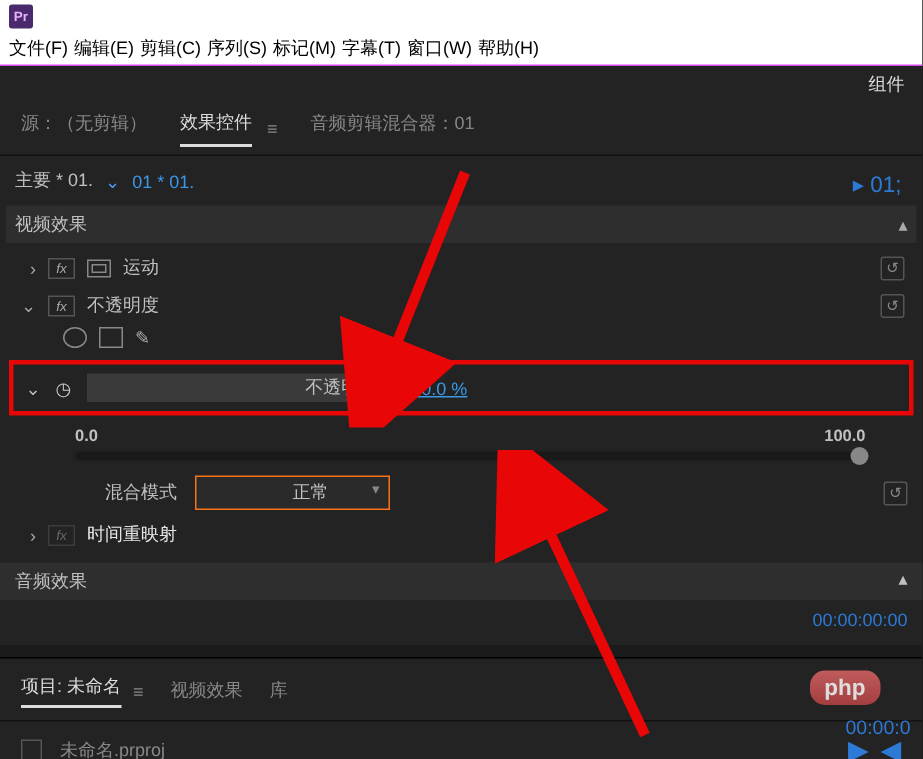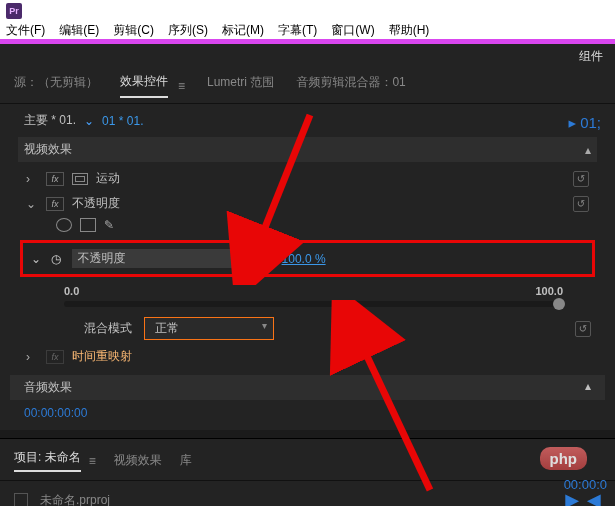--- a/index.html
+++ b/index.html
@@ -1,31 +1,31 @@
 <!DOCTYPE html>
 <html><head>
   <meta charset="utf-8">
   <style>
     * { margin: 0; padding: 0; box-sizing: border-box; font-family: "Microsoft YaHei", Arial, sans-serif; }
     body { width: 615px; height: 506px; background: #1b1b1b; color: #c0c0c0; font-size: 12px; overflow: hidden; position: relative; }
     
     .titlebar { background: #fff; color: #000; height: 22px; display: flex; align-items: center; padding: 0 6px; font-size: 12px; }
     .pr-logo { width: 16px; height: 16px; background: #4b2a6b; color: #e6b3ff; display: inline-flex; align-items: center; justify-content: center; font-size: 9px; font-weight: bold; margin-right: 6px; border-radius: 2px; }
     
-    .menubar { background: #fff; color: #000; height: 22px; display: flex; align-items: center; padding: 0 6px; gap: 14px; font-size: 12px; border-bottom: 5px solid #d946ef; }
+    .menubar { background: #fff; color: #000; height: 22px; display: flex; align-items: center; padding: 0 6px; gap: 4px; font-size: 12px; border-bottom: 1px solid #d946ef; }
     .menubar span { cursor: pointer; }
     
     .top-toolbar { background: #232323; height: 24px; display: flex; align-items: center; justify-content: flex-end; padding: 0 12px; color: #ddd; text-align: center; }
     
     .source-tabs { background: #232323; height: 36px; display: flex; align-items: center; padding: 0 14px; gap: 22px; border-bottom: 1px solid #111; }
     .source-tabs .tab { color: #888; cursor: pointer; padding-bottom: 6px; }
     .source-tabs .tab.active { color: #ddd; border-bottom: 2px solid #ddd; }
     .source-tabs .menu-icon { color: #888; margin-left: -12px; }
     
-    .effects-panel { background: #232323; padding: 8px 24px; position: relative; }
+    .effects-panel { background: #232323; padding: 8px 10px; position: relative; text-align: right; }
     
     .clip-row { display: flex; align-items: center; gap: 8px; margin-bottom: 8px; }
     .clip-row .dropdown-ind { color: #4aa3ff; }
     .timeline-mark { position: absolute; right: 14px; top: 10px; color: #2c7ad6; font-size: 15px; }
     
     .section-header { display: flex; align-items: center; justify-content: space-between; background: #2e2e2e; padding: 4px 6px; margin: 4px -6px; }
     .section-header .chev { color: #aaa; cursor: pointer; }
     
     .fx-row { display: flex; align-items: center; gap: 8px; padding: 4px 2px; }
     .fx-row .tw { width: 12px; color: #aaa; cursor: pointer; }
@@ -90,21 +90,20 @@
 </div>
 
 <div class="top-toolbar">
   <span>组件</span>
 </div>
 
 <div class="source-tabs">
   <span class="tab">源：（无剪辑）</span>
   <span class="tab active">效果控件</span>
   <span class="menu-icon">≡</span>
-  <span class="tab">Lumetri 范围</span>
   <span class="tab">音频剪辑混合器：01</span>
 </div>
 
 <div class="effects-panel">
   <div class="clip-row">
     <span>主要 * 01.</span>
     <span class="dropdown-ind">⌄</span>
     <span style="color:#3b97e8">01 * 01.</span>
   </div>
   <span class="timeline-mark">▸ <span>01;</span></span>
@@ -154,21 +153,21 @@
 
   <div class="blend-row">
     <span>混合模式</span>
     <span class="blend-select">正常</span>
     <span class="reset-btn">↺</span>
   </div>
 
   <div class="fx-row">
     <span class="tw">›</span>
     <span class="fx-badge dim">fx</span>
-    <span style="color:#fdba74">时间重映射</span>
+    <span style="color:#e5e5e5">时间重映射</span>
   </div>
 
   <div class="audio-section">
     <span>音频效果</span>
     <span class="chev">▴</span>
   </div>
   <div class="timecode-blue">00:00:00:00</div>
 </div>
 
 <div class="project-panel">

